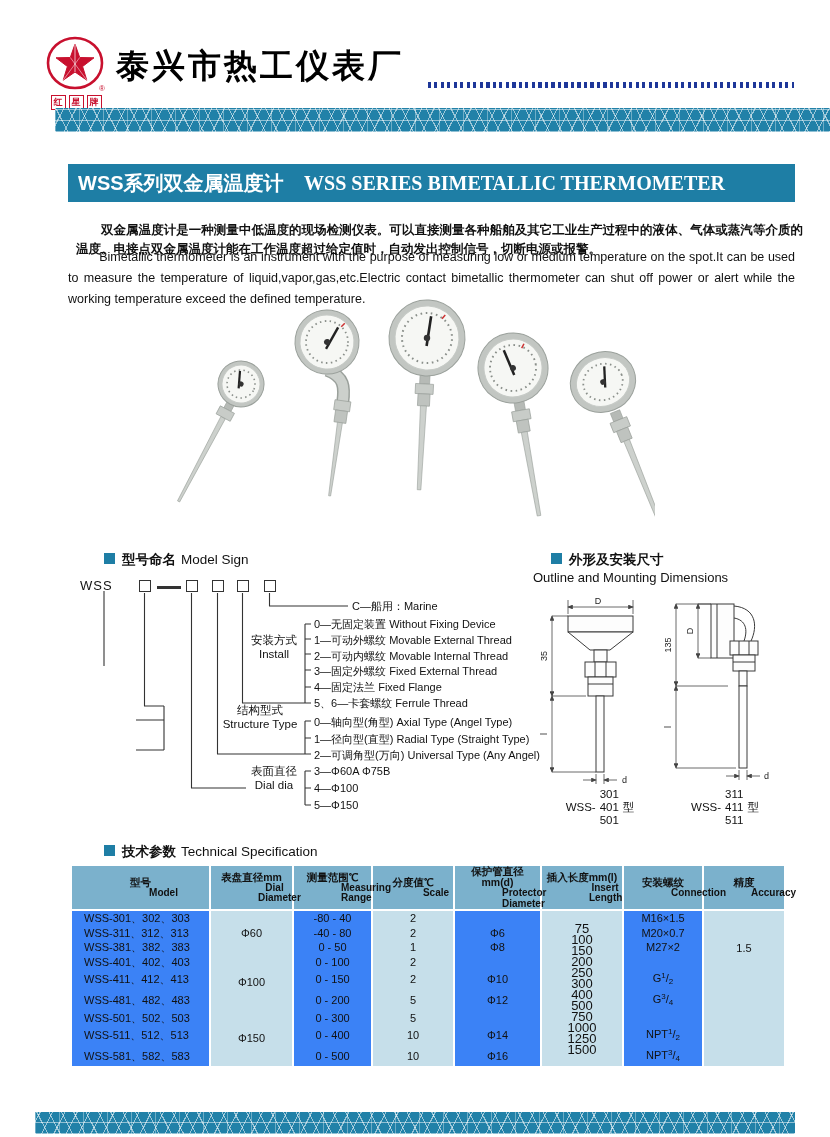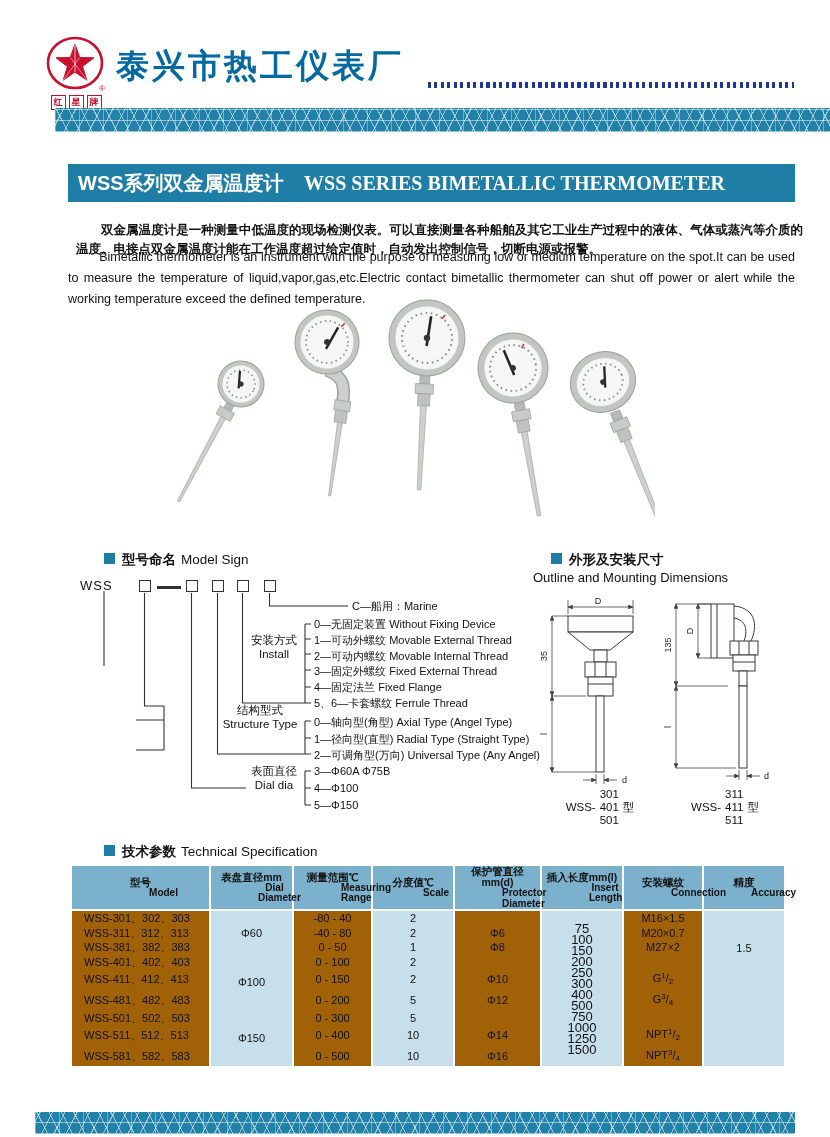--- a/index.html
+++ b/index.html
@@ -4,21 +4,21 @@
 <style>
   html,body{margin:0;padding:0;background:#888;}
   #page{position:relative;width:830px;height:1137px;background:#fff;margin:0 auto;
         font-family:"Liberation Sans",sans-serif;color:#111;overflow:hidden;}
   .abs{position:absolute;}
 
   
   .brand-chars{display:flex;justify-content:center;gap:3px;}
   .brand-chars span{display:inline-block;width:13px;height:13px;line-height:13px;text-align:center;
         font-size:9px;font-weight:bold;color:#C8102E;border:1px solid #C8102E;}
-  .company{font-size:33px;font-weight:bold;letter-spacing:3px;color:#0369a1;white-space:nowrap;}
+  .company{font-size:33px;font-weight:bold;letter-spacing:3px;color:#000000;white-space:nowrap;}
   .dotted-leader{height:6px;background:repeating-linear-gradient(90deg,#1E3799 0 3px,transparent 3px 6.5px);}
   .lattice{background-color:#2181A8;
     background-image:
       repeating-linear-gradient(63deg, rgba(255,255,255,.55) 0 1px, transparent 1px 11px),
       repeating-linear-gradient(-63deg, rgba(255,255,255,.55) 0 1px, transparent 1px 11px),
       repeating-linear-gradient(0deg, rgba(255,255,255,.5) 0 1px, transparent 1px 11px),
       repeating-linear-gradient(90deg, rgba(255,255,255,.35) 0 1px, transparent 1px 24px);}
 
   
   .title-bar{background:#1E7EA5;color:#fff;height:38px;line-height:38px;padding-left:10px;white-space:nowrap;}
@@ -56,21 +56,21 @@
   #spec th{background:#7BB1CC;height:38px;padding:0 1px;font-weight:bold;vertical-align:middle;
            border-bottom:2px solid #fff;}
   #spec th .cn{font-size:10.5px;line-height:11px;white-space:pre-line;}
   #spec th .en{font-size:10px;line-height:10.5px;font-weight:bold;white-space:pre-line;padding-left:46px;}
   #spec td{font-size:11px;line-height:14.6px;height:14.6px;padding:0;text-align:center;vertical-align:middle;}
   #spec td.model{text-align:left;padding-left:12px;}
   #spec td.ins{font-size:13px;line-height:11px;white-space:pre-line;}
   #spec td.acc{vertical-align:top;padding-top:30px;}
   #spec sup{font-size:8px;vertical-align:4px;}
   #spec sub{font-size:8px;vertical-align:-2px;}
-  .cg0{background:#a16207;} .cg1{background:#C6DFEA;}
+  .cg0{background:#3b82f6;} .cg1{background:#C6DFEA;}
 </style>
 </head>
 <body>
 
 <div id="page">
 
   <svg class="abs" style="left:44px;top:34px;" width="64" height="60" viewBox="0 0 64 60">
     <ellipse cx="31" cy="29" rx="27" ry="25" fill="none" stroke="#C8102E" stroke-width="2.6"></ellipse>
     <g transform="translate(31,30)">
       <polygon fill="#C8102E" stroke="#C8102E" points="0,-20 4.7,-6.5 19,-6.2 7.6,2.5 11.8,16.2 0,8 -11.8,16.2 -7.6,2.5 -19,-6.2 -4.7,-6.5"></polygon>

